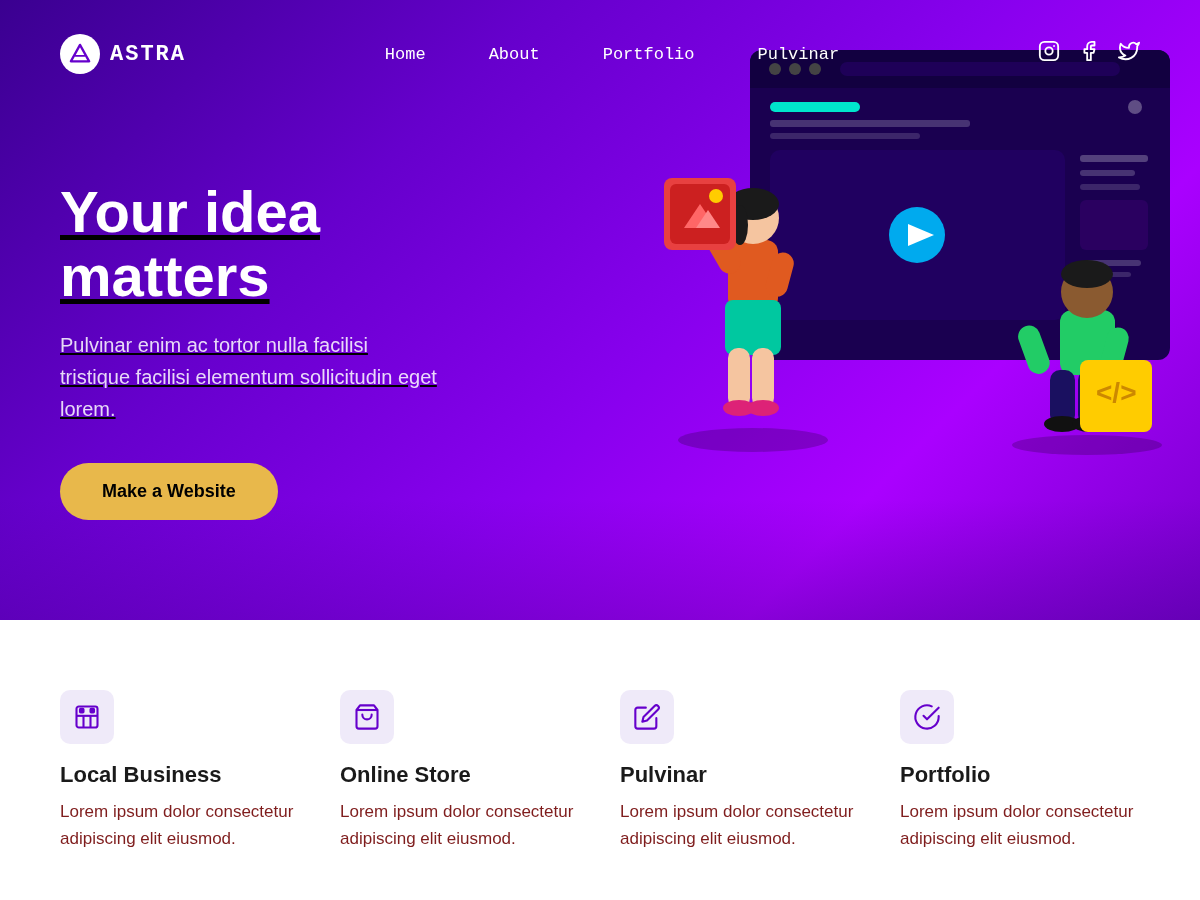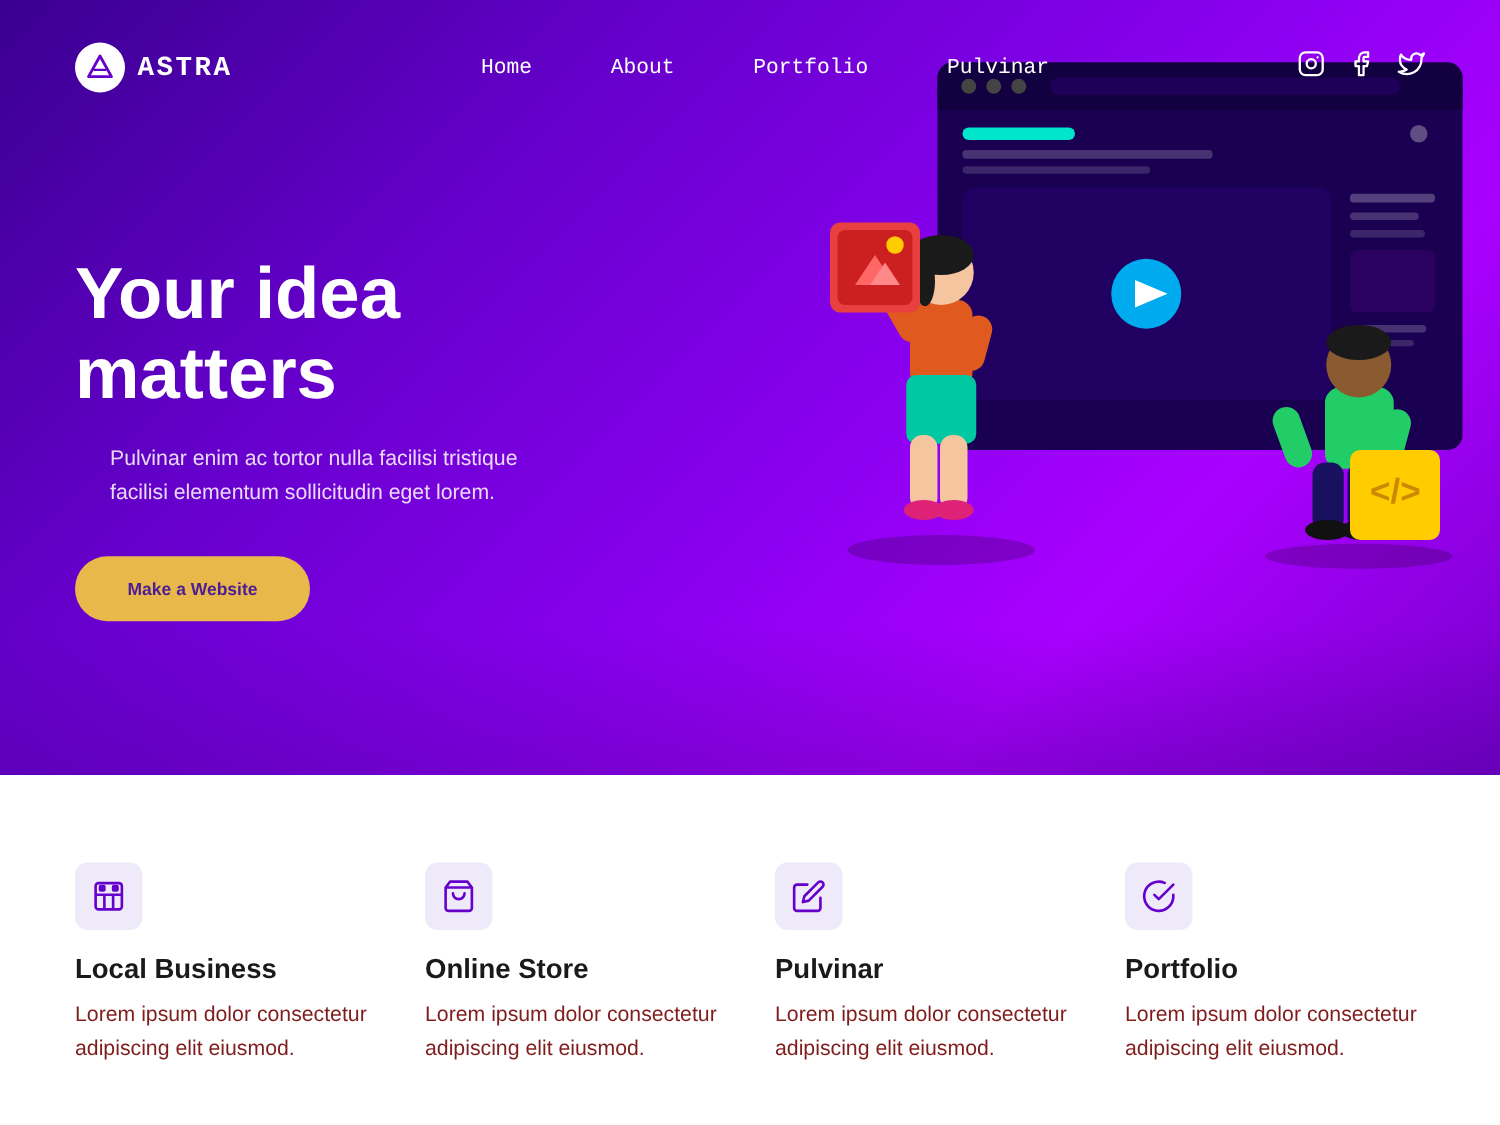--- a/index.html
+++ b/index.html
@@ -64,43 +64,43 @@
       position: relative;
       display: flex;
       align-items: center;
       overflow: hidden;
       padding-top: 80px;
     }
     .hero-content {
       padding: 0 60px;
       z-index: 2;
       max-width: 520px;
+      text-decoration: underline;
     }
     .hero-title {
       color: white;
       font-size: 58px;
       font-weight: 800;
       line-height: 1.1;
       margin-bottom: 22px;
     }
     .hero-subtitle {
       color: rgba(255,255,255,0.85);
-      font-size: 17px;
+      font-size: 20px;
       line-height: 1.6;
       margin-bottom: 38px;
       max-width: 380px;
-      margin-left: 28px;
     }
     .cta-button {
       background: #e8b84b;
-      color: #4c1d95;
+      color: #000000;
       border: none;
       border-radius: 40px;
       padding: 18px 42px;
-      font-size: 14px;
+      font-size: 18px;
       font-weight: 700;
       cursor: pointer;
       display: inline-block;
     }
 
     
     .illustration-svg {
       position: absolute;
       right: 0;
       top: 0;

